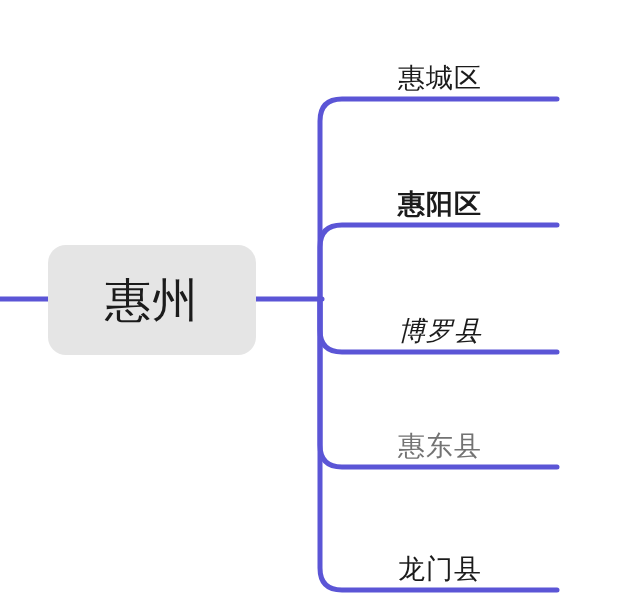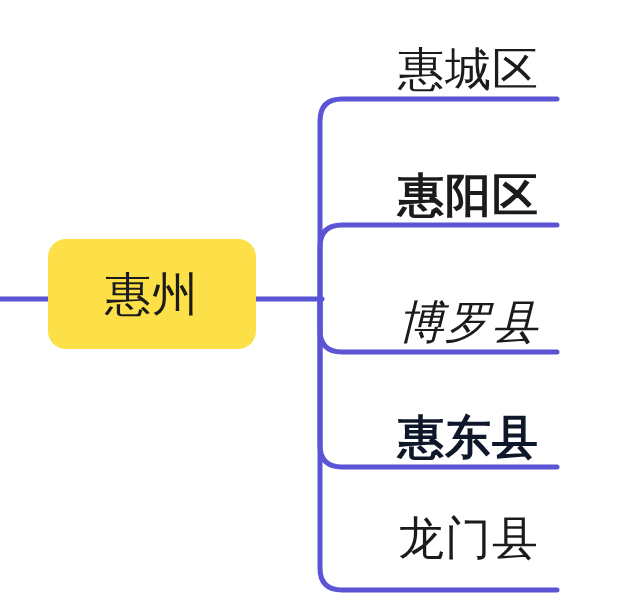--- a/index.html
+++ b/index.html
@@ -41,21 +41,21 @@
     white-space: nowrap;
   }
   .node-branch {
     position: absolute;
     display: flex;
     align-items: flex-end;
     justify-content: flex-start;
     box-sizing: border-box;
   }
   .node-branch-label {
-    font-size: 46px;
+    font-size: 27px;
     color: #1b1b1b;
     line-height: 1;
     letter-spacing: 1px;
     white-space: nowrap;
   }
 </style>
 </head>
 <body>
 
 <div id="mindmap-canvas" style="background: rgb(255, 255, 255);">
@@ -66,37 +66,37 @@
 
     <path id="edge-trunk" fill="none" stroke-linecap="round" stroke-linejoin="round" d="M 254 299 L 322 299" stroke="#5b55d6" stroke-width="5"></path>
 
     <path id="branch-path-0" fill="none" stroke-linecap="round" stroke-linejoin="round" d="M 320 299 L 320 121 Q 320 99 342 99 L 557 99" stroke="#5b55d6" stroke-width="5"></path>
     <path id="branch-path-1" fill="none" stroke-linecap="round" stroke-linejoin="round" d="M 320 299 L 320 247 Q 320 225 342 225 L 557 225" stroke="#5b55d6" stroke-width="5"></path>
     <path id="branch-path-2" fill="none" stroke-linecap="round" stroke-linejoin="round" d="M 320 299 L 320 330 Q 320 352 342 352 L 557 352" stroke="#5b55d6" stroke-width="5"></path>
     <path id="branch-path-3" fill="none" stroke-linecap="round" stroke-linejoin="round" d="M 320 299 L 320 445 Q 320 467 342 467 L 557 467" stroke="#5b55d6" stroke-width="5"></path>
     <path id="branch-path-4" fill="none" stroke-linecap="round" stroke-linejoin="round" d="M 320 299 L 320 568 Q 320 590 342 590 L 557 590" stroke="#5b55d6" stroke-width="5"></path>
   </svg>
 
-  <div id="root-node" class="node-root" style="left: 48px; top: 239px; width: 208px; height: 110px; background: #fde047;">
+  <div id="root-node" class="node-root" style="left: 48px; top: 245px; width: 208px; height: 110px; background: #e5e5e5;">
     <span class="node-root-label" style="color: rgb(27, 27, 27);">惠州</span>
   </div>
 
   <div id="branch-node-0" class="node-branch" style="left: 398px; top: 36px; height: 56px;">
     <span class="node-branch-label" style="color: rgb(27, 27, 27);">惠城区</span>
   </div>
 
   <div id="branch-node-1" class="node-branch" style="left: 398px; top: 162px; height: 56px;">
     <span class="node-branch-label" style="color: rgb(27, 27, 27); font-weight: bold;">惠阳区</span>
   </div>
 
   <div id="branch-node-2" class="node-branch" style="left: 398px; top: 289px; height: 56px;">
     <span class="node-branch-label" style="color: rgb(27, 27, 27); font-style: italic;">博罗县</span>
   </div>
 
   <div id="branch-node-3" class="node-branch" style="left: 398px; top: 404px; height: 56px;">
-    <span class="node-branch-label" style="color: #0f172a; font-weight: bold;">惠东县</span>
+    <span class="node-branch-label" style="color: #737373;">惠东县</span>
   </div>
 
-  <div id="branch-node-4" class="node-branch" style="left: 398px; top: 505px; height: 56px;">
+  <div id="branch-node-4" class="node-branch" style="left: 398px; top: 527px; height: 56px;">
     <span class="node-branch-label" style="color: rgb(27, 27, 27);">龙门县</span>
   </div>
 
 </div>
 
 </body></html>

